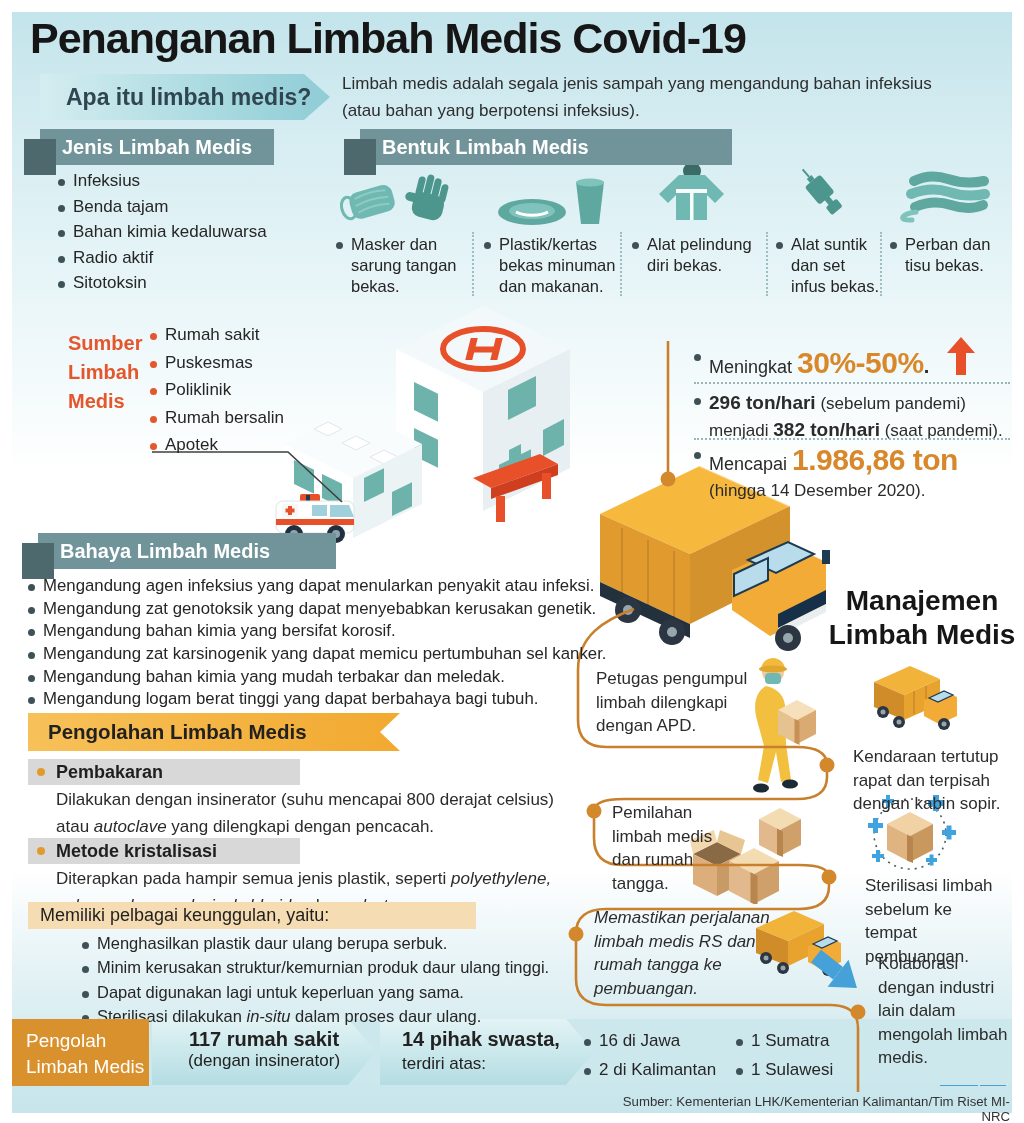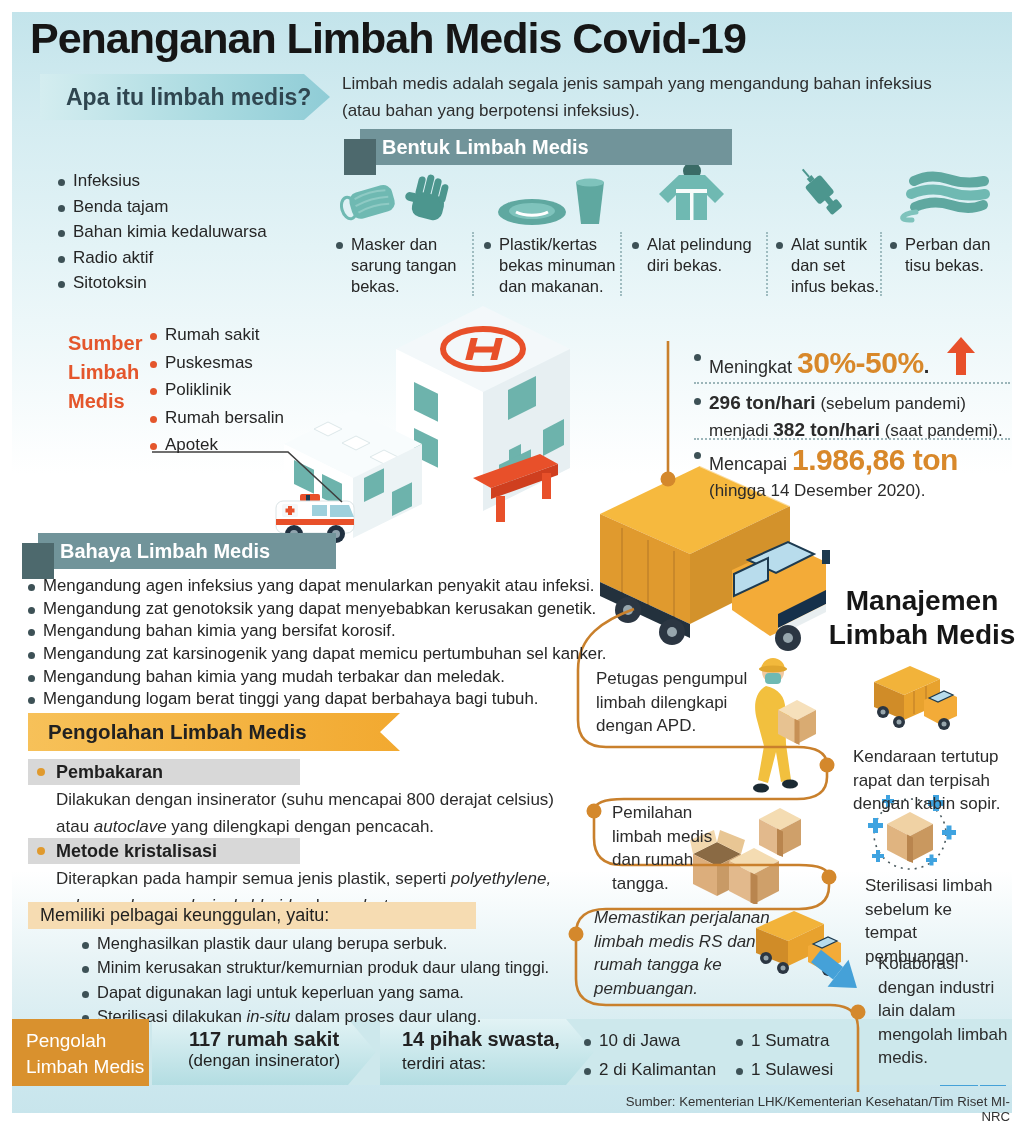--- a/index.html
+++ b/index.html
@@ -88,20 +88,23 @@
 
   <h1 id="main-title" class="abs">Penanganan Limbah Medis Covid-19</h1>
   <div id="question-banner" class="abs">
     <span>Apa itu limbah medis?</span>
   </div>
   <div id="definition" class="abs">
     <div>Limbah medis adalah segala jenis sampah yang mengandung bahan infeksius</div>
     <div>(atau bahan yang berpotensi infeksius).</div>
   </div>
 
+  <div class="sec-head" style="left:40px; top:129px; width:234px;">
+    <span>Jenis Limbah Medis</span>
+  </div>
   <ul id="jenis-list" class="abs plain">
     <li class="blt">Infeksius</li>
     <li class="blt">Benda tajam</li>
     <li class="blt">Bahan kimia kedaluwarsa</li>
     <li class="blt">Radio aktif</li>
     <li class="blt">Sitotoksin</li>
   </ul>
 
   <div class="sec-head" style="left:360px; top:129px; width:372px;">
     <span>Bentuk Limbah Medis</span>
@@ -461,21 +464,21 @@
   </div>
   <div class="band-stat" style="left:168px; top:1028px; width:192px; text-align:center;">
     <div class="b1">117 rumah sakit</div>
     <div class="b2">(dengan insinerator)</div>
   </div>
   <div class="band-stat" style="left:402px; top:1028px; width:170px;">
     <div class="b1">14 pihak swasta,</div>
     <div class="b2" style="margin-top:3px;">terdiri atas:</div>
   </div>
   <ul class="region-list plain" style="left:584px; top:1031px;">
-    <li class="blt">10 di Jawa</li>
+    <li class="blt">16 di Jawa</li>
     <li class="blt">2 di Kalimantan</li>
   </ul>
   <ul class="region-list plain" style="left:736px; top:1031px;">
     <li class="blt">1 Sumatra</li>
     <li class="blt">1 Sulawesi</li>
   </ul>
-  <div id="source-line" class="abs">Sumber: Kementerian LHK/Kementerian Kesehatan/Tim Riset MI-NRC</div>
+  <div id="source-line" class="abs">Sumber: Kementerian LHK/Kementerian Kalimantan/Tim Riset MI-NRC</div>
 </div>
 
 </body></html>

